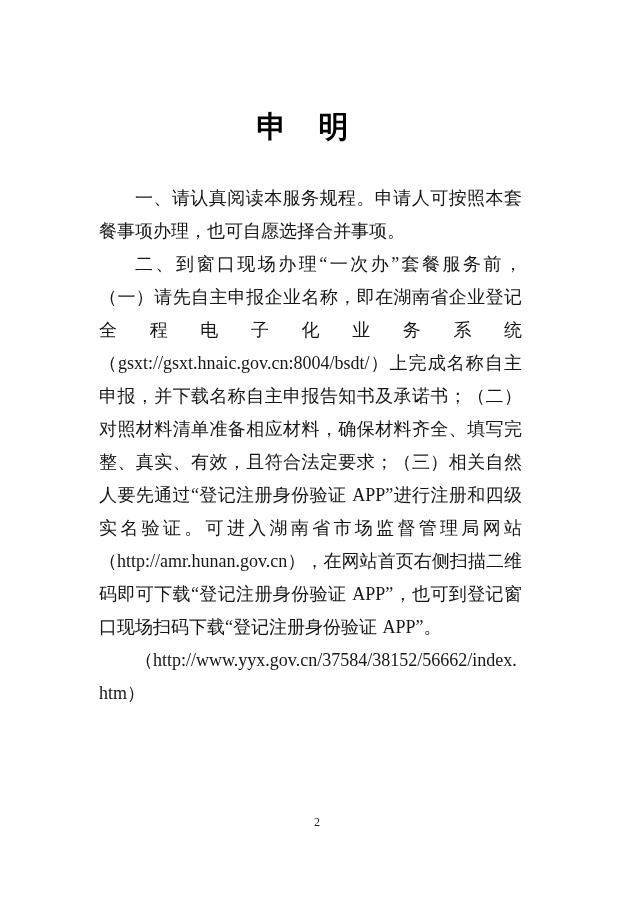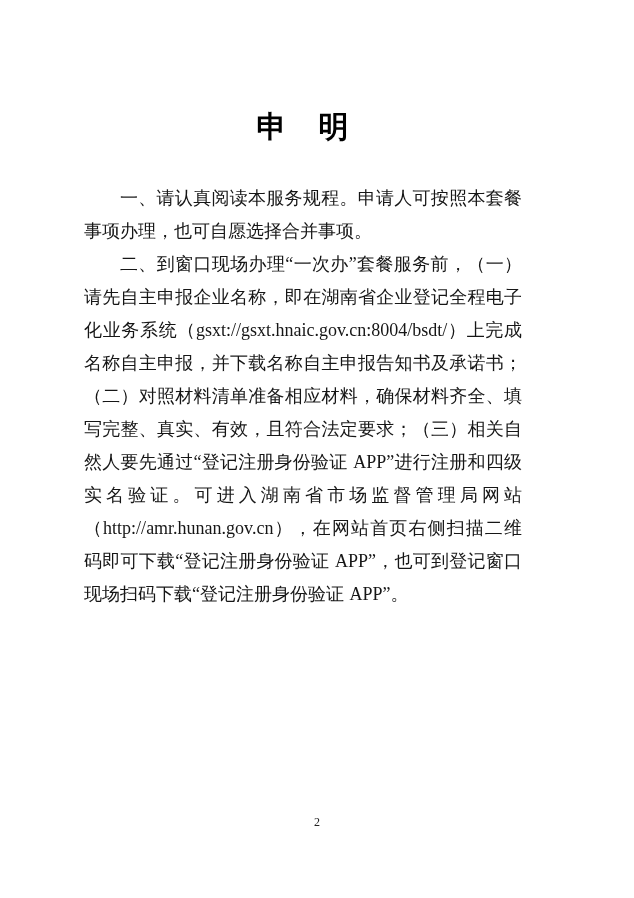--- a/index.html
+++ b/index.html
@@ -23,20 +23,21 @@
     margin: 0;
     font-size: 30px;
     line-height: 40px;
     font-weight: bold;
     text-align: center;
     color: #000000;
     letter-spacing: 1px;
   }
   .doc-body {
     margin-top: 35px;
+    margin-left: 15px;
   }
   .doc-body p {
     margin: 0;
     font-size: 18px;
     line-height: 33px;
     text-align: justify;
     text-indent: 2em;
     word-spacing: 1px;
   }
   .doc-body p.url-paragraph {
@@ -57,17 +58,18 @@
 </head>
 <body>
 
 <div class="page">
 
   <h1 class="doc-title">申　明</h1>
 
   <div class="doc-body">
     <p>一、请认真阅读本服务规程。申请人可按照本套餐事项办理，也可自愿选择合并事项。</p>
     <p>二、到窗口现场办理“一次办”套餐服务前，（一）请先自主申报企业名称，即在湖南省企业登记全程电子化业务系统（gsxt://gsxt.hnaic.gov.cn:8004/bsdt/）上完成名称自主申报，并下载名称自主申报告知书及承诺书；（二）对照材料清单准备相应材料，确保材料齐全、填写完整、真实、有效，且符合法定要求；（三）相关自然人要先通过“登记注册身份验证 APP”进行注册和四级实名验证。可进入湖南省市场监督管理局网站（http://amr.hunan.gov.cn），在网站首页右侧扫描二维码即可下载“登记注册身份验证 APP”，也可到登记窗口现场扫码下载“登记注册身份验证 APP”。</p>
+    <p class="url-paragraph">（http://www.yyx.gov.cn/37584/38152/56662/index.htm）</p>
   </div>
 
   <div class="page-number">2</div>
 
 </div>
 
 </body></html>

